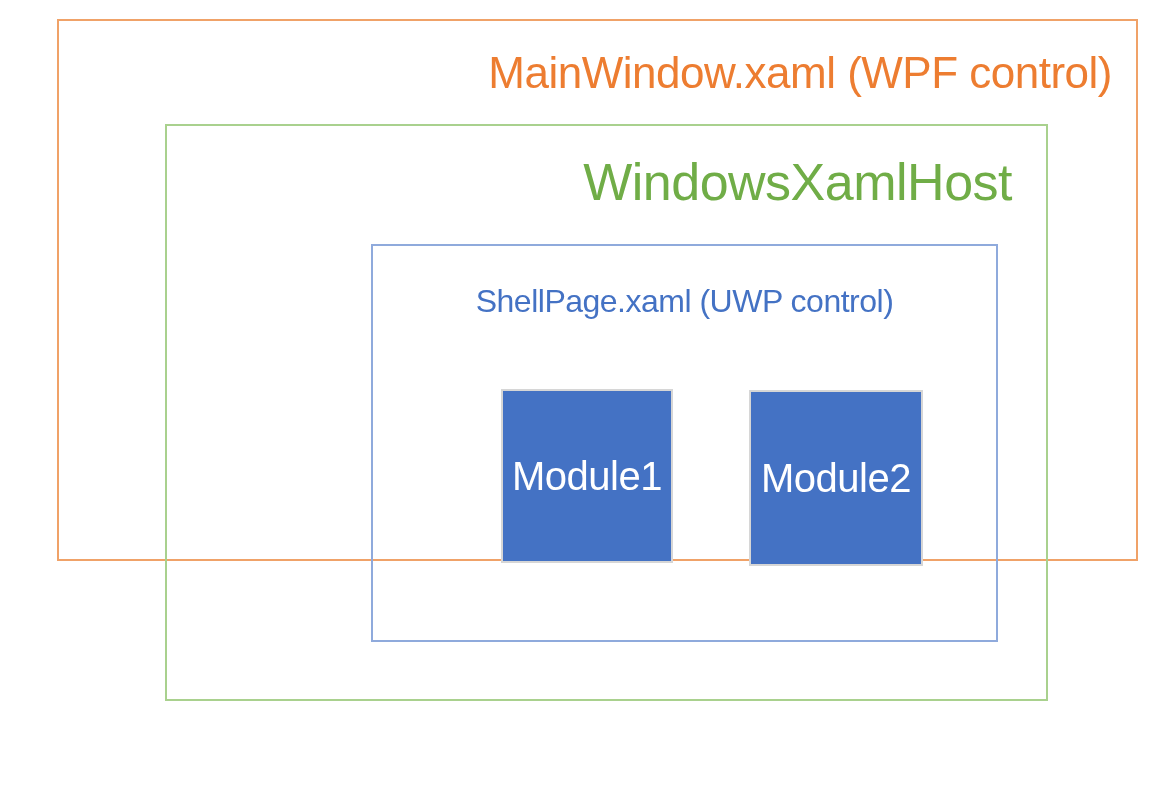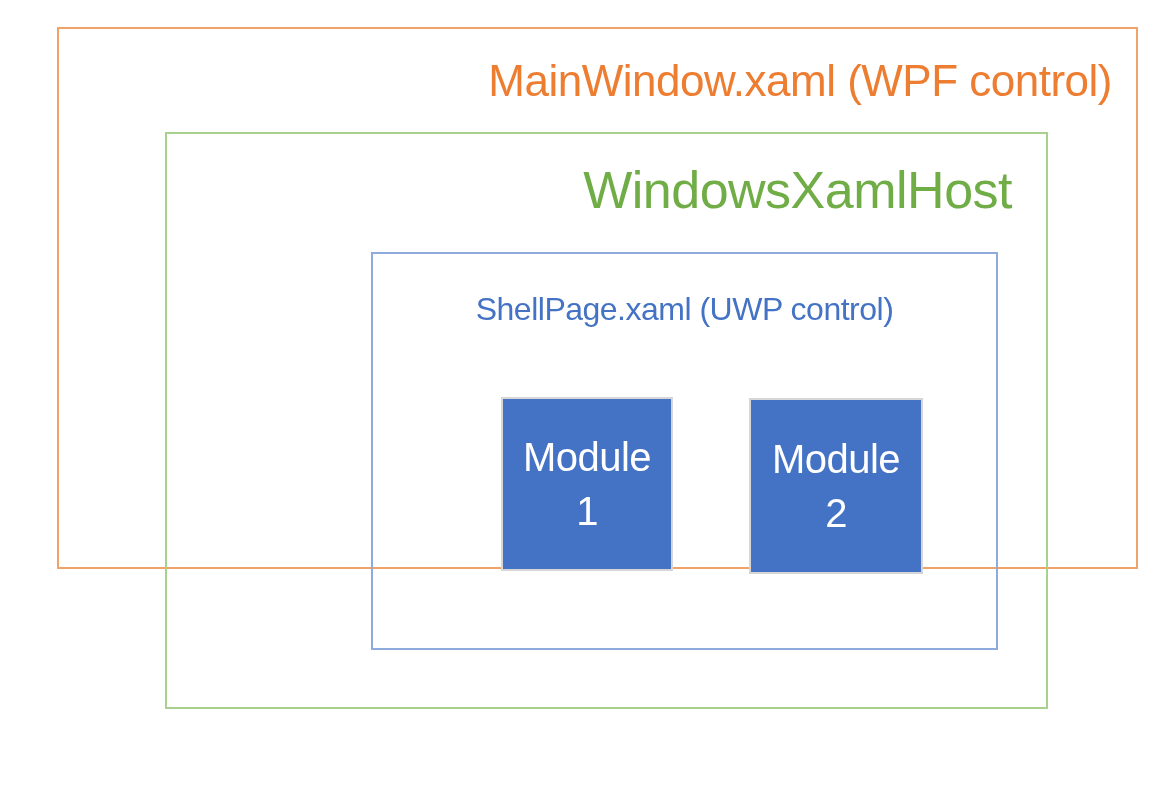--- a/index.html
+++ b/index.html
@@ -14,21 +14,21 @@
     height: 810px;
     background: var(--background, #fff);
     overflow: hidden;
   }
   .box {
     position: absolute;
     box-sizing: border-box;
     background: transparent;
   }
   .box.orange {
-    left: 57px; top: 27px;
+    left: 57px; top: 19px;
     width: 1081px; height: 542px;
     border: 2px solid var(--orange-border);
     padding-left: 12px;
   }
   .box.green {
     left: 106px; top: 103px;
     width: 883px; height: 577px;
     border: 2px solid var(--green-border);
   }
   .box.blue {
@@ -57,21 +57,21 @@
     text-align: center;
     font-size: 32px;
     color: var(--blue-text);
   }
   .module {
     position: absolute;
     box-sizing: border-box;
     background: var(--module-fill);
     border: 2px solid var(--module-border);
     display: flex;
-    flex-direction: column;
+    flex-direction: row;
     align-items: center;
     justify-content: center;
     color: var(--module-text);
     font-size: 40px;
     line-height: 1.35;
     text-align: center;
     letter-spacing: -0.5px;
   }
   .module.m1 { left: 128px; top: 143px; width: 172px; height: 174px; }
   .module.m2 { left: 376px; top: 144px; width: 174px; height: 176px; }

